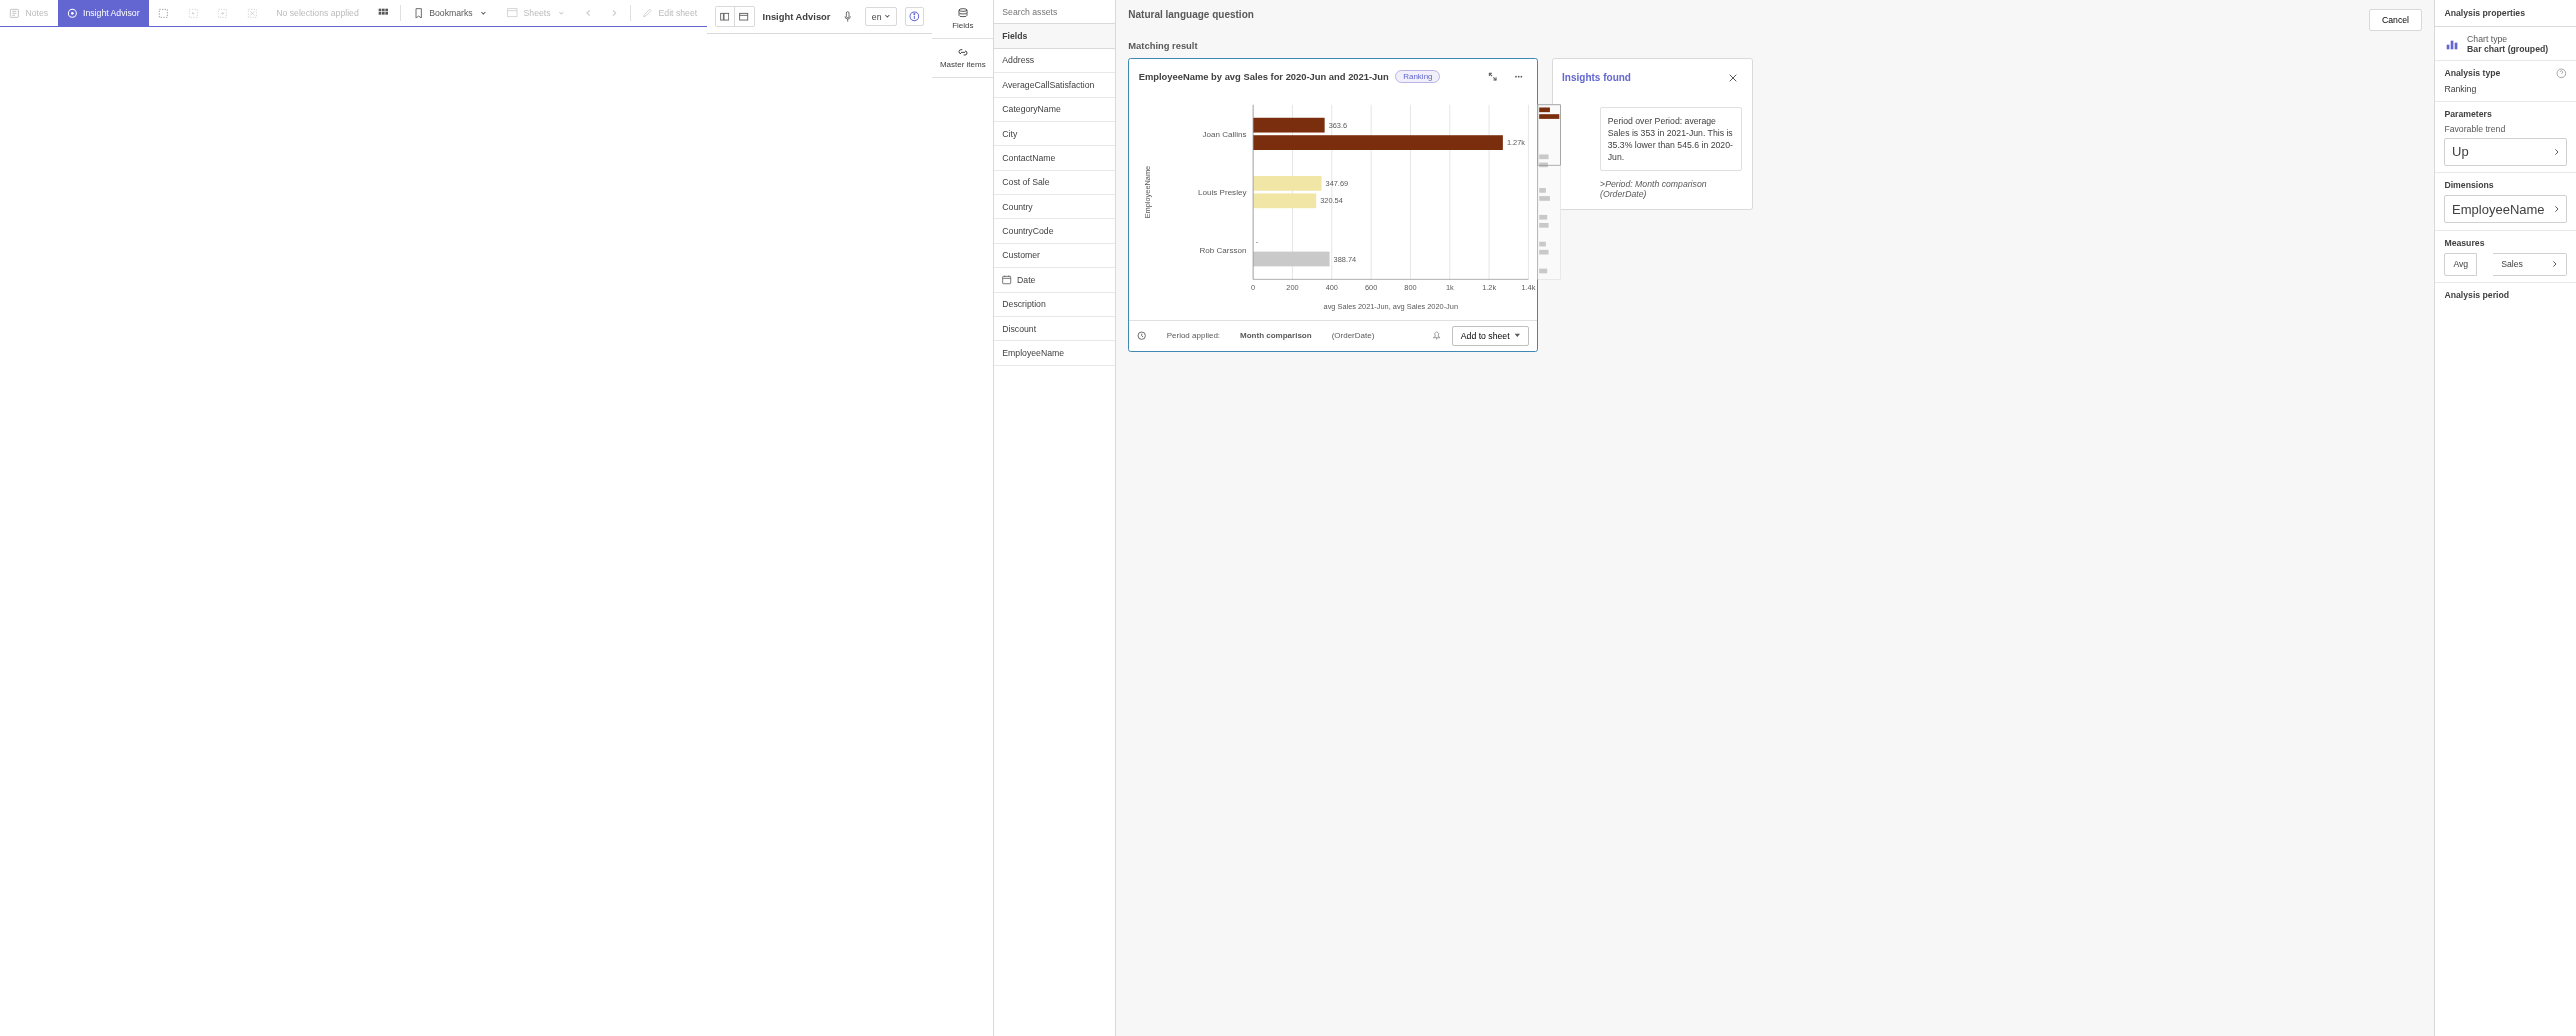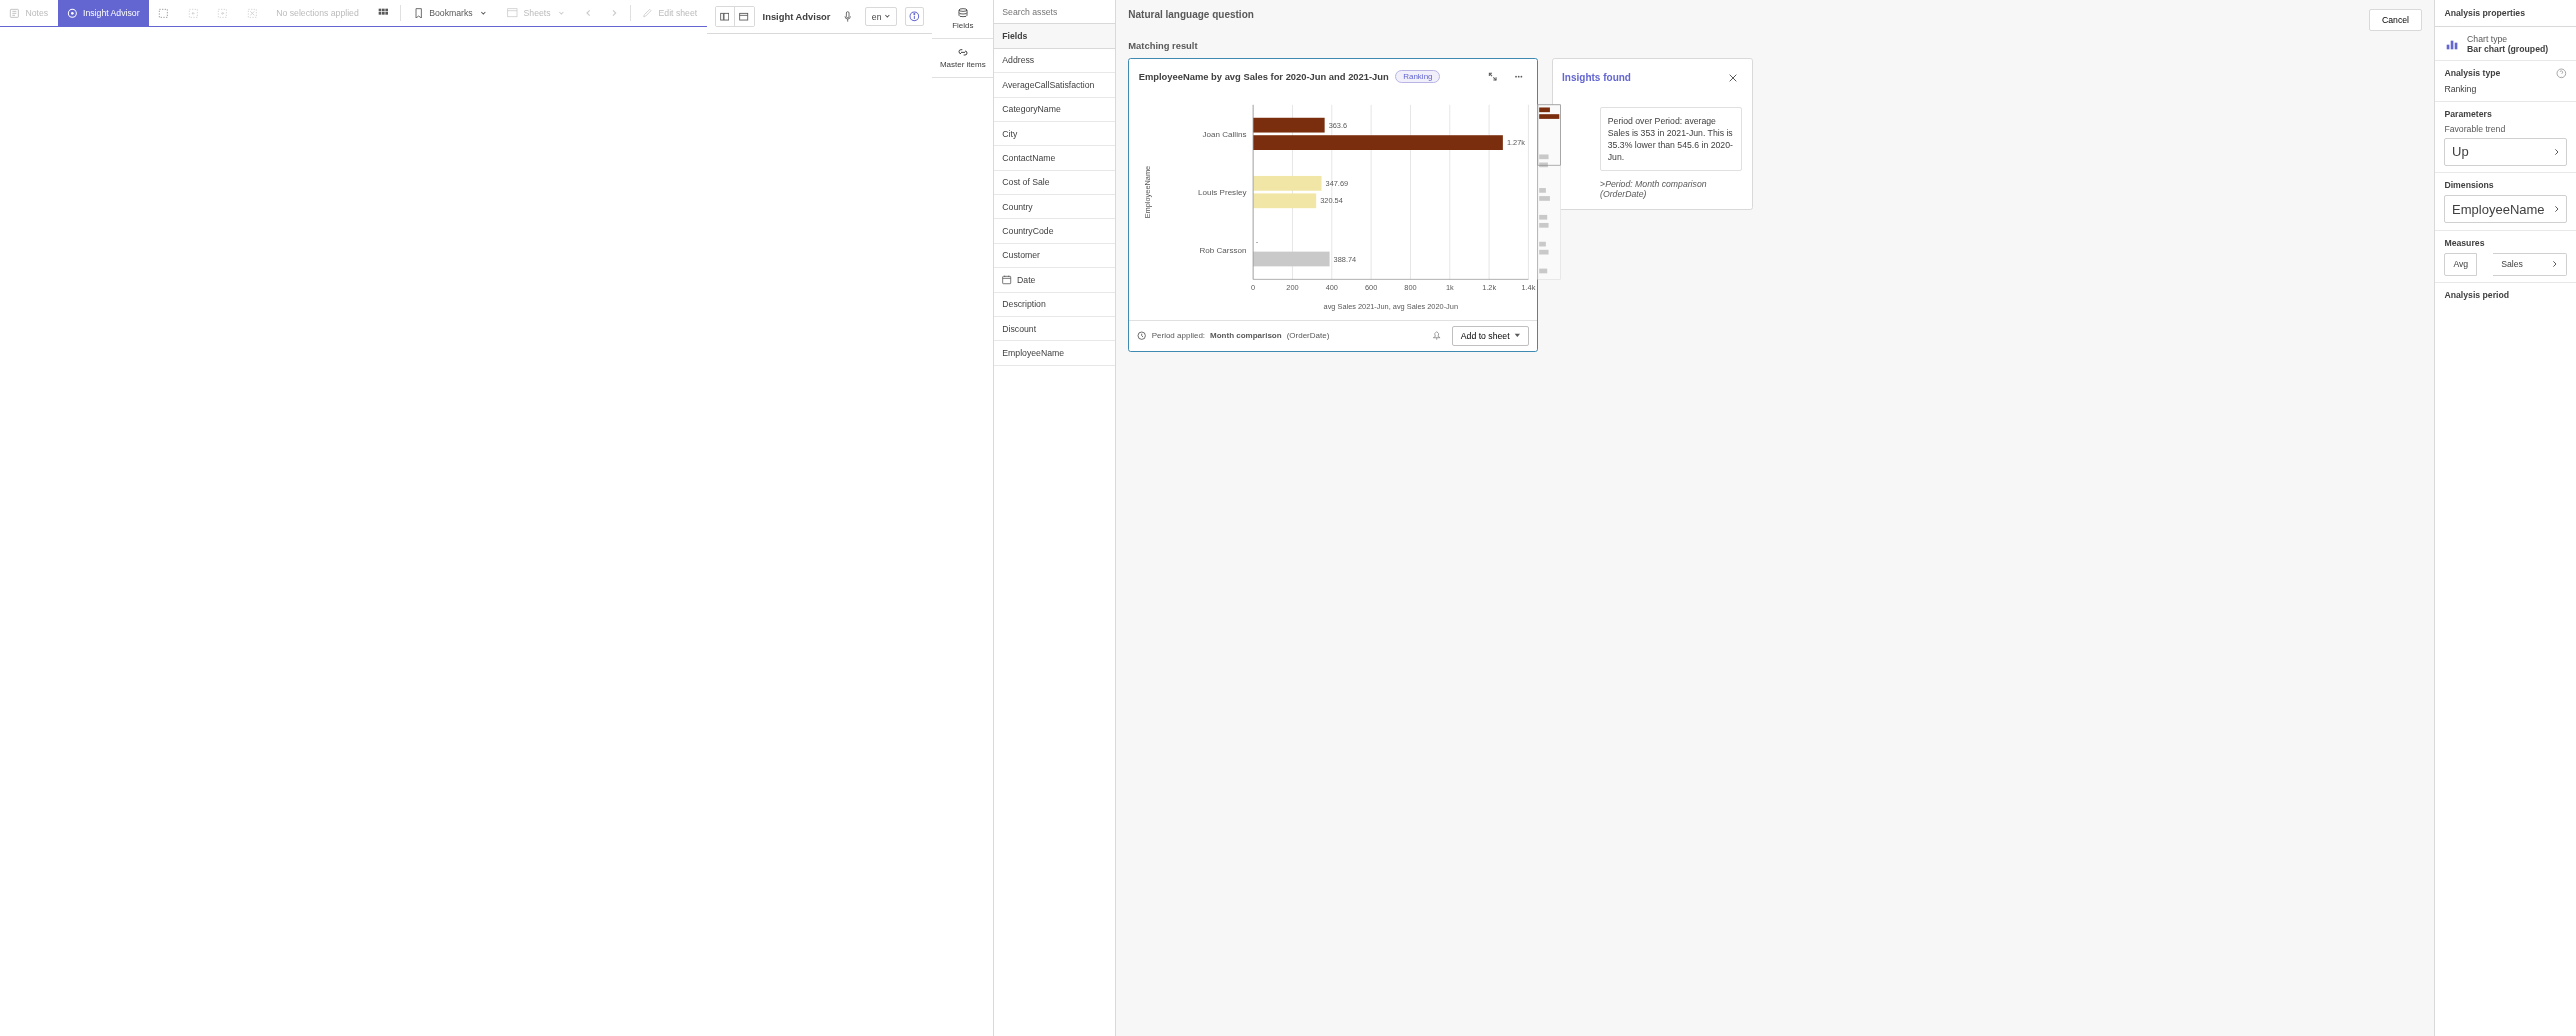--- a/index.html
+++ b/index.html
@@ -56,21 +56,21 @@
 
 .chart-card { border: 1.3px solid #3f8ab3; border-radius: 2.7px; background: #fff; width: 410px; display: flex; flex-direction: column; }
 .card-head { display: flex; align-items: center; padding: 8px 9.4px; gap: 6.7px; }
 .card-title { font-size: 9.4px; font-weight: 600; }
 .tag-pill { border: 0.7px solid #b8b5e5; color: #6366d0; background: #f0effa; border-radius: 6.7px; padding: 1.3px 6.7px; font-size: 8px; }
 .card-icons { margin-left: auto; display: flex; gap: 6.7px; }
 
 .chart-body { padding: 4px 9.4px 6.7px; }
 .chart-svg-wrap { position: relative; }
 
-.card-foot { border-top: 0.7px solid #e0e0e0; display: flex; align-items: center; padding: 5.4px 8px; gap: 5px; font-size: 8px; color: #595959; }
+.card-foot { border-top: 0.7px solid #e0e0e0; display: flex; align-items: center; padding: 5.4px 8px; gap: 20px; font-size: 8px; color: #595959; }
 .add-btn { border: 0.7px solid #c0c0c0; background: #fff; padding: 4px 8px; border-radius: 2px; cursor: pointer; display: flex; align-items: center; gap: 4px; font-size: 8.7px; }
 
 
 .insights-card { border: 0.7px solid #d9d9d9; border-radius: 2.7px; background: #fff; width: 201px; padding: 9.4px; }
 .insights-head { display: flex; align-items: center; }
 .insights-title { color: #6366d0; font-weight: 600; font-size: 10px; }
 .insights-body { margin-top: 20px; padding-left: 38px; }
 .insight-box { border: 0.7px solid #e0e0e0; border-radius: 2px; padding: 6.7px; font-size: 8.7px; line-height: 1.4; }
 .insight-caption { margin-top: 8px; font-style: italic; font-size: 8.7px; color: #595959; }
 .insight-caption .gt { font-style: normal; }

